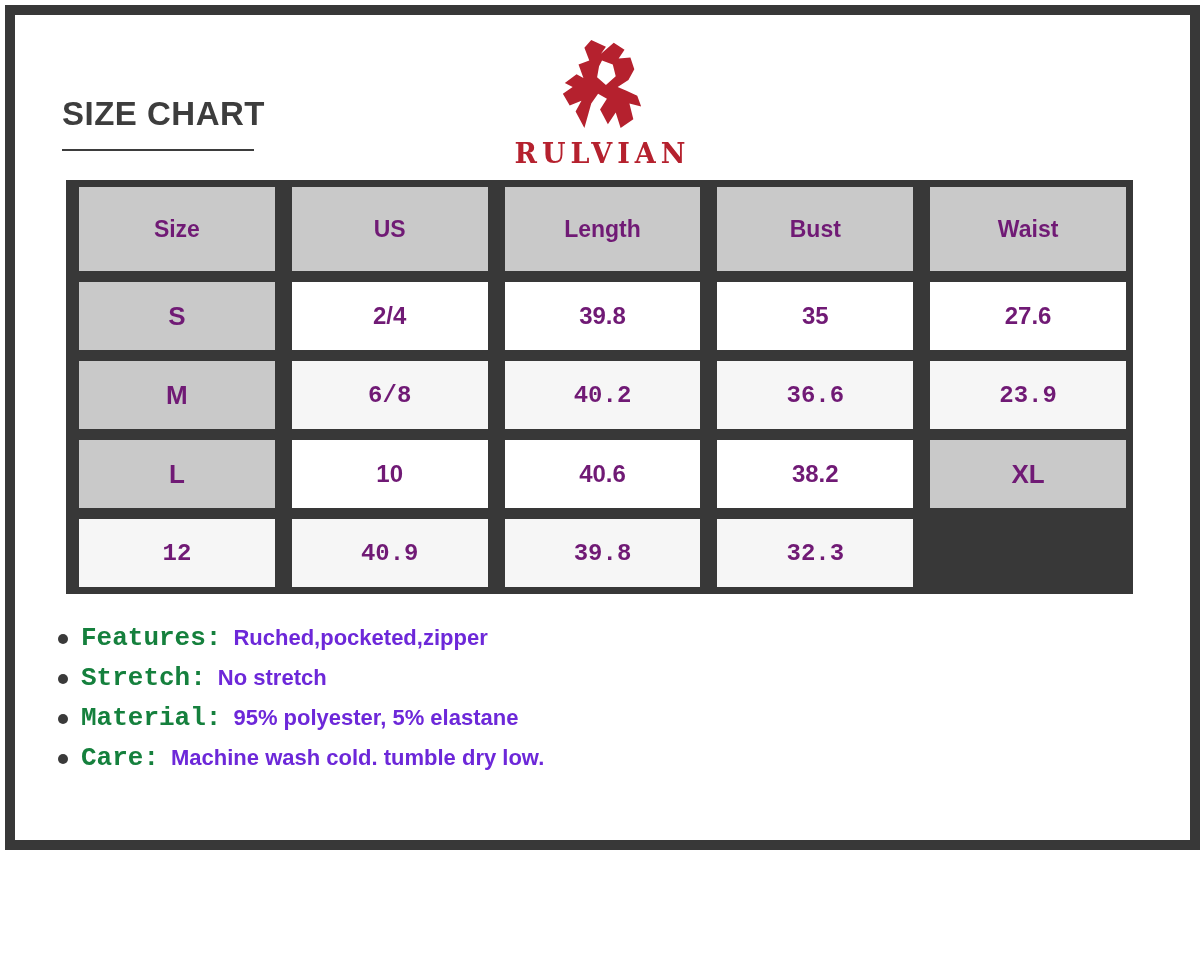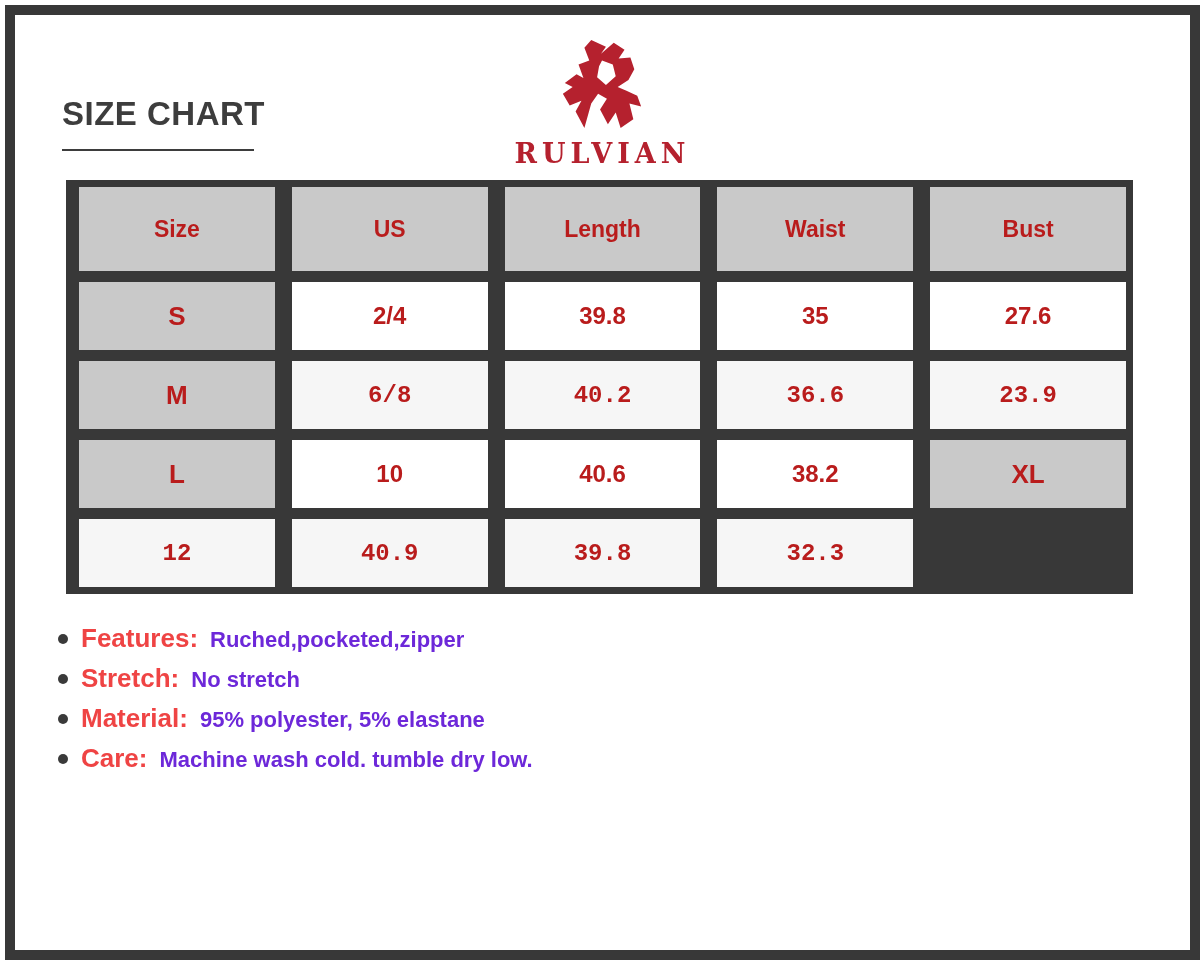--- a/index.html
+++ b/index.html
@@ -5,21 +5,21 @@
   * { margin: 0; padding: 0; box-sizing: border-box; }
   html, body {
     width: 1200px; height: 960px;
     background: #ffffff;
     font-family: "Liberation Sans", sans-serif;
     overflow: hidden;
   }
   .frame {
     position: absolute;
     left: 5px; top: 5px;
-    width: 1195px; height: 955px;
+    width: 1195px; height: 845px;
     border: 10px solid #383838;
     background: #ffffff;
   }
   
   .title-block {
     position: absolute;
     left: 47px; top: 80px;
   }
   .page-title {
     font-size: 33px;
@@ -56,21 +56,21 @@
     padding: 7px;
     display: grid;
     grid-template-columns: repeat(5, 1fr);
     grid-template-rows: 84px 68px 68px 68px 68px;
     gap: 11px;
   }
   .size-table > div {
     display: flex;
     align-items: center;
     justify-content: center;
-    color: #b91c1c;
+    color: #701a75;
     font-weight: bold;
     margin-left: 6px;
   }
   .th { background: #c9c9c9; font-size: 23px; }
   .rh { background: #c9c9c9; font-size: 26px; }
   .td { background: #ffffff; font-size: 24px; }
   .alt { background: #f6f6f6; font-family: Liberation Mono, monospace; }
   
   .details {
     position: absolute;
@@ -87,21 +87,22 @@
   .details .dot {
     position: absolute;
     left: 0; top: 11px;
     width: 10px; height: 10px;
     border-radius: 50%;
     background: #3a3a3a;
   }
   .detail-label {
     font-size: 26px;
     font-weight: bold;
-    color: #ef4444;
+    color: #15803d;
+    font-family: Liberation Mono, monospace;
   }
   .detail-value {
     margin-left: 12px;
     font-size: 22px;
     font-weight: bold;
     color: #6d28d9;
   }
 </style>
 </head>
 <body>
@@ -117,22 +118,22 @@
     <svg width="93" height="93" viewBox="0 0 95 95" aria-hidden="true">
       <path fill-rule="evenodd" fill="#b5212e" d="M36,3 L51,10 L46,17 L59,6 L70,13 L64,22 L76,21 L80,33 L74,44 L63,51 L72,55 L83,60 L87,71 L75,68 L79,84 L66,93 L61,77 L53,89 L45,74 L52,63 L43,58 L36,68 L29,93 L20,76 L26,65 L14,70 L7,58 L17,51 L9,47 L21,38 L28,42 L23,28 L34,24 L29,11 Z M47,24 L58,28 L61,40 L51,49 L42,41 L44,30 Z"></path>
     </svg>
     <div class="brand-name">RULVIAN</div>
   </div>
 
   <div class="size-table">
     <div class="th">Size</div>
     <div class="th">US</div>
     <div class="th">Length</div>
+    <div class="th">Bust</div>
     <div class="th">Waist</div>
-    <div class="th">Bust</div>
 
     <div class="rh">S</div>
     <div class="td">2/4</div>
     <div class="td">39.8</div>
     <div class="td">35</div>
     <div class="td">27.6</div>
 
     <div class="rh">M</div>
     <div class="td alt">6/8</div>
     <div class="td alt">40.2</div>

